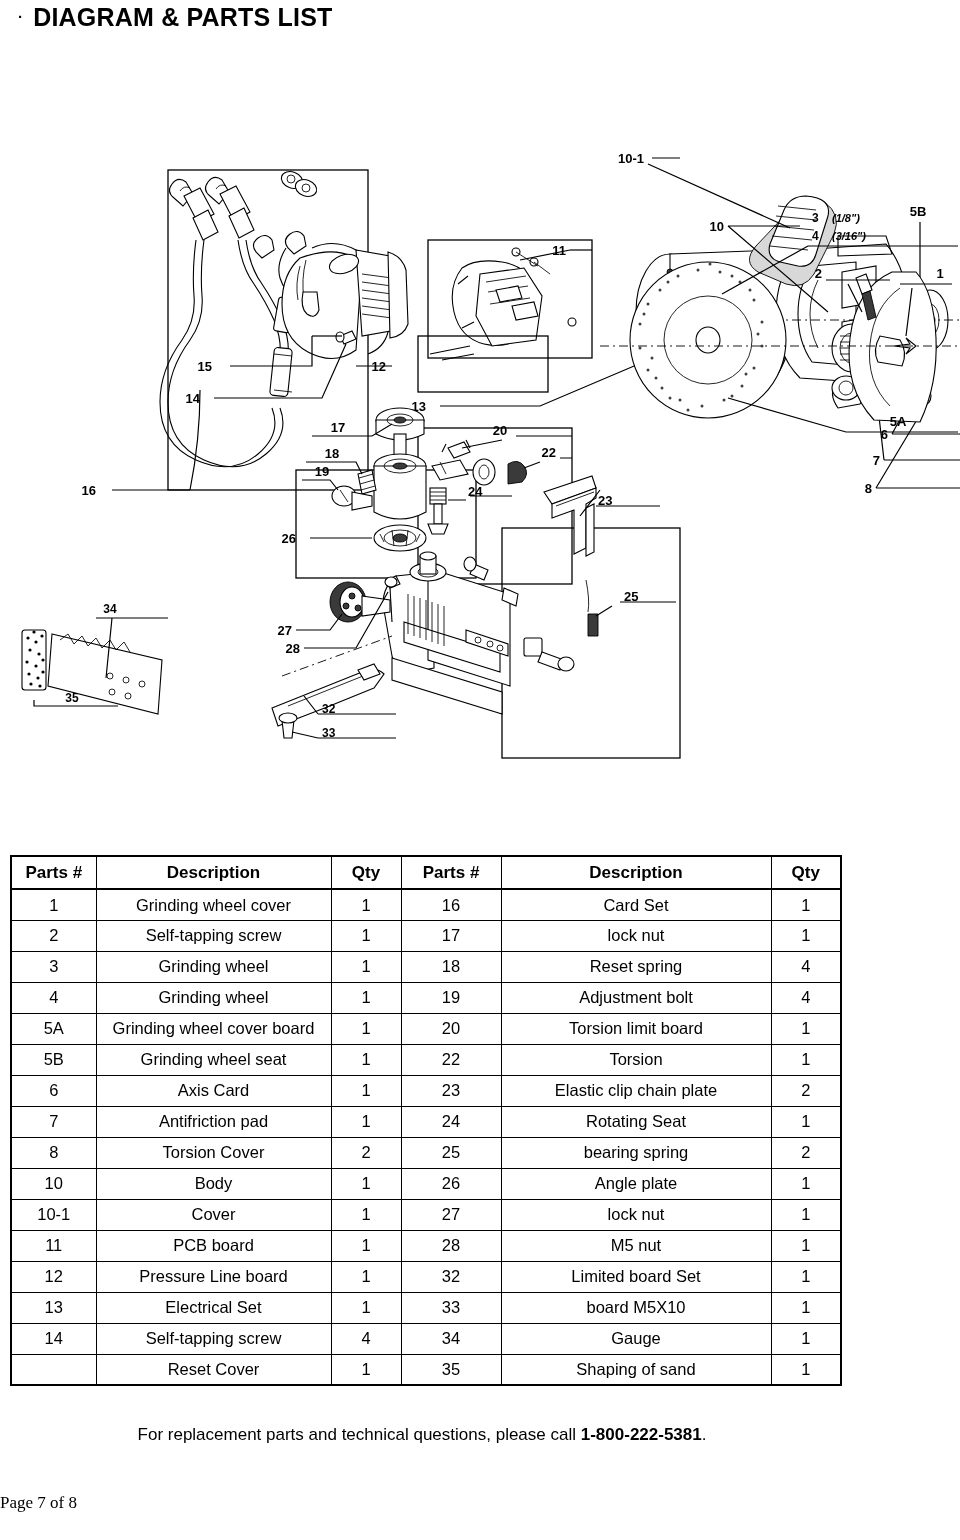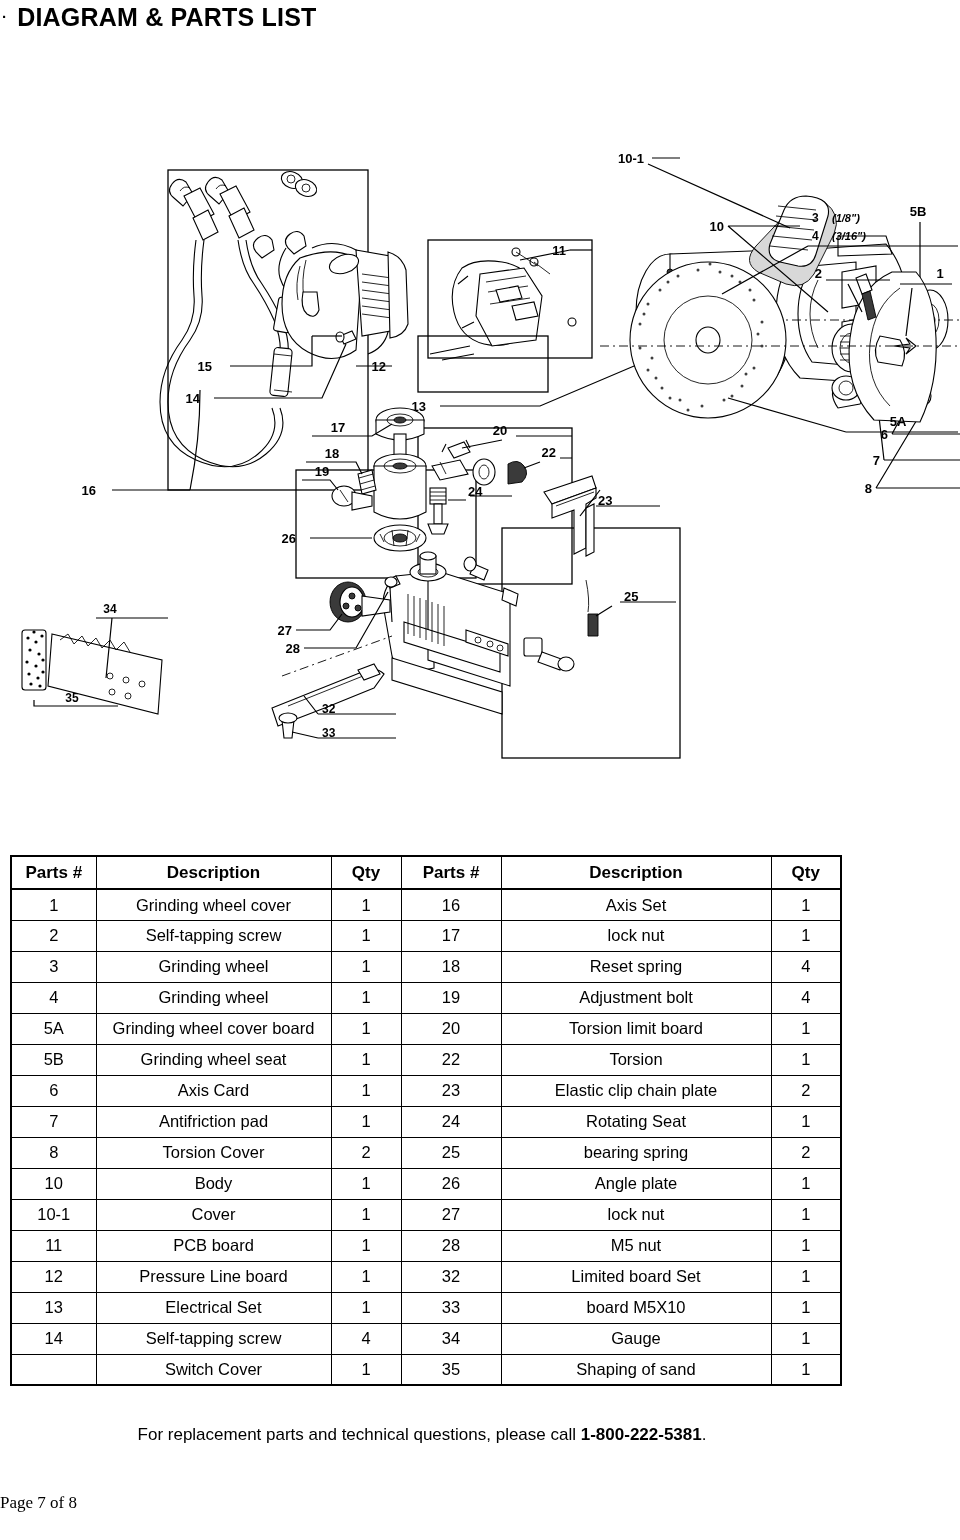--- a/index.html
+++ b/index.html
@@ -10,21 +10,21 @@
     background: #ffffff;
     font-family: "Liberation Sans", sans-serif;
     color: #000000;
     position: relative;
     overflow: hidden;
   }
 
   
   .page-title {
     margin: 0;
-    padding: 4px 0 0 2px;
+    padding: 4px 0 0 18px;
     font-size: 25px;
     font-weight: bold;
     letter-spacing: 0.2px;
     line-height: 1.1;
     white-space: nowrap;
   }
   .title-bullet {
     display: inline-block;
     font-size: 15px;
     vertical-align: 4px;
@@ -634,21 +634,21 @@
       <th>Description</th>
       <th>Qty</th>
     </tr>
   </thead>
   <tbody id="parts-body">
       <tr>
         <td>1</td>
         <td>Grinding wheel cover</td>
         <td>1</td>
         <td>16</td>
-        <td>Axis Set</td>
+        <td>Card Set</td>
         <td>1</td>
       </tr>
       <tr>
         <td>2</td>
         <td>Self-tapping screw</td>
         <td>1</td>
         <td>17</td>
         <td>lock nut</td>
         <td>1</td>
       </tr>
@@ -751,21 +751,21 @@
       <tr>
         <td>14</td>
         <td>Self-tapping screw</td>
         <td>4</td>
         <td>34</td>
         <td>Gauge</td>
         <td>1</td>
       </tr>
       <tr>
         <td></td>
-        <td>Switch Cover</td>
+        <td>Reset Cover</td>
         <td>1</td>
         <td>35</td>
         <td>Shaping of sand</td>
         <td>1</td>
       </tr>
     </tbody>
 </table>
 
 <div class="footer-note">
   <span>For replacement parts and technical questions, please call </span><b>1-800-222-5381</b><span>.</span>

